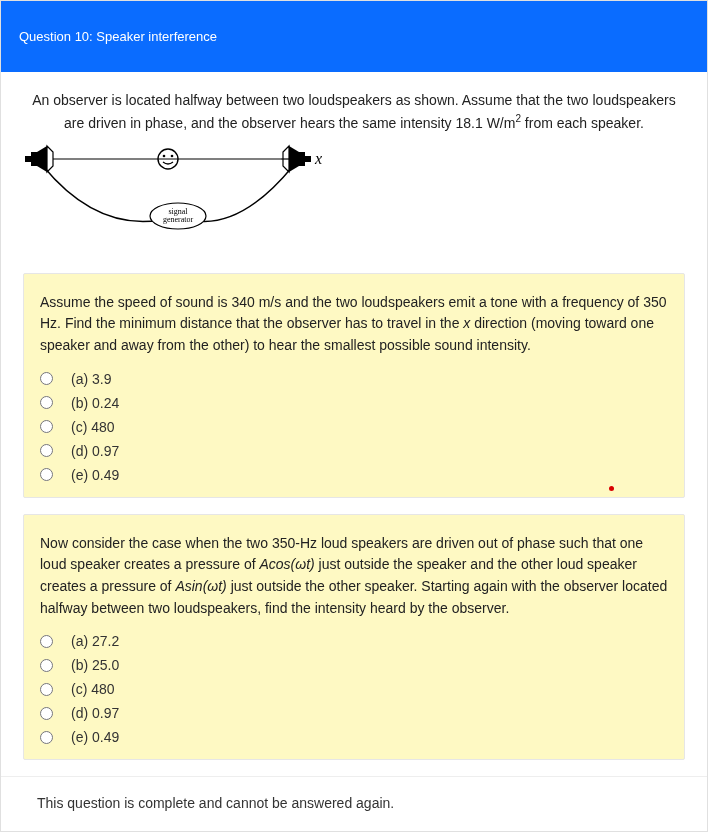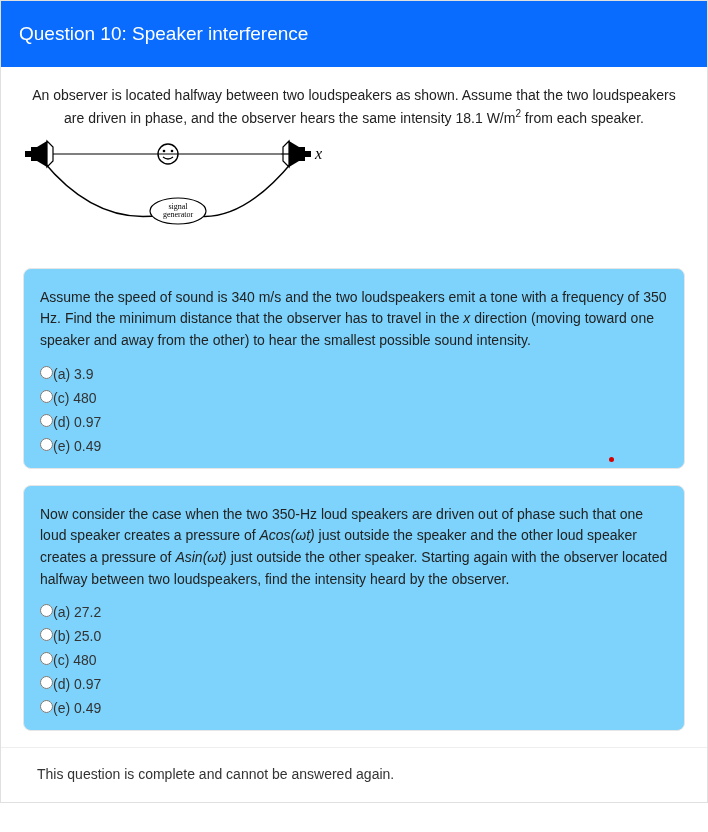--- a/index.html
+++ b/index.html
@@ -14,62 +14,63 @@
       font-size: 14px;
       color: #333;
     }
     .container {
       border: 1px solid #e0e0e0;
       background: #fff;
     }
     .header {
       background: #0a6cff;
       color: #fff;
-      padding: 22px 18px;
-      font-size: 19px;
+      padding: 28px 18px;
+      font-size: 13px;
     }
     .intro {
       padding: 18px 22px 10px 22px;
       line-height: 1.5;
       color: #222;
       text-align: center;
     }
     .intro sup {
       font-size: 10px;
     }
     .diagram-wrap {
       padding: 0 22px 10px 22px;
     }
     .diagram {
       width: 310px;
       height: 100px;
     }
     .sub-block {
       margin: 16px 22px;
       border: 1px solid #e6e6e6;
-      background: #7dd3fc;
+      background: #fef9c3;
       padding: 18px 16px 14px 16px;
-      border-radius: 8px;
+      border-radius: 2px;
     }
     .sub-block .prompt {
       line-height: 1.55;
       color: #222;
       margin-bottom: 14px;
     }
     .sub-block .prompt em, .ital {
       font-style: italic;
     }
     .options {
       display: flex;
       flex-direction: column;
       gap: 8px;
     }
     .option {
       display: flex;
-      gap: 0;
+      align-items: center;
+      gap: 18px;
       color: #333;
     }
     .option input[type="radio"] {
       width: 13px;
       height: 13px;
     }
     .red-dot {
       position: relative;
     }
     .red-dot::after {
@@ -145,20 +146,24 @@
     <div class="prompt">
       <span>Assume the speed of sound is 340 m/s and the two loudspeakers emit a tone with a frequency of 350 Hz. Find the minimum distance that the observer has to travel in the </span><span class="ital">x</span><span> direction (moving toward one speaker and away from the other) to hear the smallest possible sound intensity.</span>
     </div>
     <div class="options">
       <label class="option">
         <input type="radio" name="p1" style="">
         <span>(a) 3.9</span>
       </label>
       <label class="option">
         <input type="radio" name="p1" style="">
+        <span>(b) 0.24</span>
+      </label>
+      <label class="option">
+        <input type="radio" name="p1" style="">
         <span>(c) 480</span>
       </label>
       <label class="option">
         <input type="radio" name="p1" style="">
         <span>(d) 0.97</span>
       </label>
       <label class="option">
         <input type="radio" name="p1" style="">
         <span>(e) 0.49</span>
       </label>

